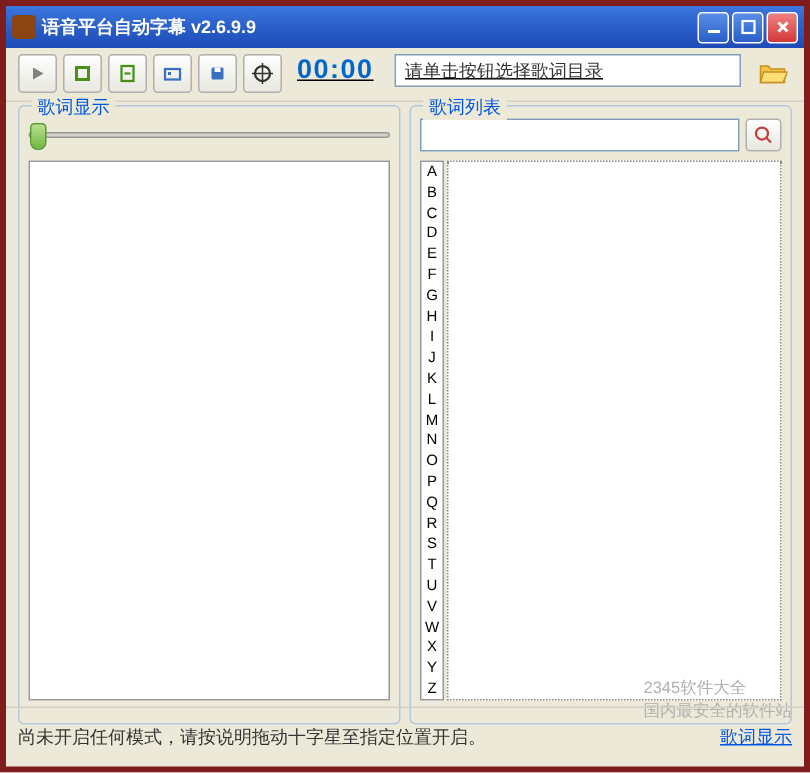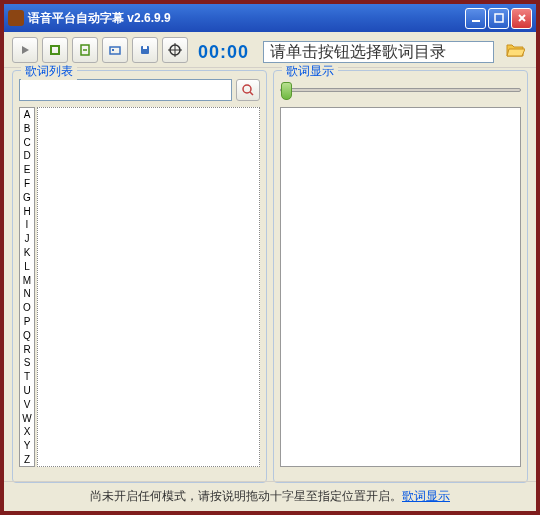--- a/index.html
+++ b/index.html
@@ -5,40 +5,40 @@
 * { box-sizing: border-box; margin: 0; padding: 0; }
 body { font-family: "SimSun", "宋体", sans-serif; font-size: 12px; background: #fff; }
 .window { width: 540px; height: 515px; border: 4px solid #7f1d1d; background: #ece9d8; position: relative; }
 .titlebar { height: 28px; background: linear-gradient(to bottom, #3b77dd 0%, #2a5fc9 50%, #1e4bb8 100%); display: flex; align-items: center; padding: 0 4px; color: #fff; font-size: 12px; }
 .titlebar .app-icon { width: 16px; height: 16px; background: #8b4513; border-radius: 3px; margin-right: 4px; }
 .titlebar .title { flex: 1; font-weight: bold; }
 .win-controls { display: flex; gap: 2px; }
 .win-btn { width: 21px; height: 21px; border: 1px solid #fff; border-radius: 3px; display: flex; align-items: center; justify-content: center; cursor: pointer; font-weight: bold; font-size: 11px; }
 .win-btn.min, .win-btn.max { background: linear-gradient(to bottom, #5a8ee8, #2a5fc9); color: #fff; }
 .win-btn.close { background: linear-gradient(to bottom, #f08080, #d43838); color: #fff; }
-.toolbar { height: 36px; display: flex; align-items: flex-end; padding: 4px 8px; gap: 4px; border-bottom: 1px solid #d4d0c8; }
+.toolbar { height: 36px; display: flex; align-items: flex-start; padding: 4px 8px; gap: 4px; border-bottom: 1px solid #d4d0c8; text-decoration: underline; }
 .tb-btn { width: 26px; height: 26px; border: 1px solid #b0b0b0; background: linear-gradient(to bottom, #fefefe, #e8e8e0); border-radius: 3px; display: flex; align-items: center; justify-content: center; cursor: pointer; }
 .time-display { color: #0066cc; font-size: 18px; font-weight: bold; margin: 0 6px; letter-spacing: 1px; }
-.path-input { flex: 1; height: 22px; border: 1px solid #7f9db9; background: #fff; padding: 2px 6px; margin: 0 4px; font-size: 16px; color: #333; }
+.path-input { flex: 1; height: 22px; border: 1px solid #7f9db9; background: #fff; padding: 2px 6px; margin: 0 4px; font-size: 12px; color: #333; }
 .folder-btn { width: 26px; height: 26px; display: flex; align-items: center; justify-content: center; cursor: pointer; }
 .body-area { display: flex; padding: 2px 8px 0 8px; gap: 6px; height: 415px; }
 .panel { flex: 1; border: 1px solid #b5c7de; border-radius: 4px; padding: 8px 6px 6px 6px; position: relative; background: #ece9d8; }
 .panel-title { position: absolute; top: -8px; left: 8px; background: #ece9d8; padding: 0 4px; color: #0054e3; font-size: 12px; }
 .search-row { display: flex; gap: 4px; margin-bottom: 6px; }
 .search-input { flex: 1; height: 22px; border: 1px solid #7f9db9; background: #fff; padding: 2px 4px; }
 .search-btn { width: 24px; height: 22px; border: 1px solid #b0b0b0; background: linear-gradient(to bottom, #fefefe, #e8e8e0); border-radius: 3px; display: flex; align-items: center; justify-content: center; cursor: pointer; }
 .list-container { display: flex; gap: 2px; height: 360px; }
 .alpha-list { width: 16px; border: 1px solid #999; background: #fff; overflow: hidden; }
 .alpha-item { height: 13.8px; font-size: 10px; text-align: center; line-height: 13.8px; cursor: pointer; font-family: Arial, sans-serif; }
 .main-list { flex: 1; border: 1px dotted #888; background: #fff; }
 .slider-row { height: 22px; display: flex; align-items: center; margin-bottom: 6px; }
 .slider-track { width: 100%; height: 4px; background: #d4d0c8; border: 1px solid #999; border-radius: 2px; position: relative; }
 .slider-thumb { position: absolute; left: 0; top: -7px; width: 11px; height: 18px; background: linear-gradient(to bottom, #b8e090, #6fb840); border: 1px solid #5a9830; border-radius: 3px 3px 5px 5px; cursor: pointer; }
 .display-area { height: 360px; border: 1px solid #999; background: #fff; }
-.statusbar { position: absolute; bottom: 0; left: 0; right: 0; height: 30px; border-top: 1px solid #d4d0c8; display: flex; align-items: center; padding: 0 8px; justify-content: center; }
+.statusbar { position: absolute; bottom: 0; left: 0; right: 0; height: 40px; border-top: 1px solid #d4d0c8; display: flex; align-items: center; padding: 0 8px; justify-content: space-between; }
 .status-text { color: #333; }
 .status-link { color: #0054e3; text-decoration: underline; cursor: pointer; }
 .watermark { position: absolute; top: 50%; left: 50%; transform: translate(-50%, -50%); font-size: 26px; color: #e0e0e0; font-style: italic; font-family: Arial, sans-serif; pointer-events: none; z-index: 5; }
 .logo-overlay { position: absolute; right: 8px; bottom: 30px; font-size: 11px; color: #b0b0b0; pointer-events: none; }
 svg { display: block; }
 </style>
 </head>
 <body>
 
 <div class="window">
@@ -106,20 +106,30 @@
       <svg width="20" height="18">
           <path d="M2 4 L7 4 L9 6 L18 6 L18 15 L2 15 Z" fill="#f4c445" stroke="#c89020" stroke-width="1"></path>
           <path d="M4 8 L20 8 L17 15 L2 15 Z" fill="#ffdd77" stroke="#c89020" stroke-width="1"></path>
         </svg>
     </div>
   </div>
 
   <div class="body-area">
 
     <div class="panel">
+      <div class="panel-title">歌词显示</div>
+      <div class="slider-row">
+        <div class="slider-track">
+          <div class="slider-thumb"></div>
+        </div>
+      </div>
+      <div class="display-area"></div>
+    </div>
+
+    <div class="panel">
       <div class="panel-title">歌词列表</div>
       <div class="search-row">
         <input class="search-input" type="text" style="">
         <div class="search-btn">
           <svg width="14" height="14">
               <circle cx="6" cy="6" r="4" fill="none" stroke="#c04040" stroke-width="1.5"></circle>
               <path d="M9 9 L12 12" stroke="#c04040" stroke-width="1.5"></path>
             </svg>
         </div>
       </div>
@@ -149,32 +159,26 @@
             <div class="alpha-item">V</div>
             <div class="alpha-item">W</div>
             <div class="alpha-item">X</div>
             <div class="alpha-item">Y</div>
             <div class="alpha-item">Z</div>
           </div>
         <div class="main-list"></div>
       </div>
     </div>
 
-    <div class="panel">
-      <div class="panel-title">歌词显示</div>
-      <div class="slider-row">
-        <div class="slider-track">
-          <div class="slider-thumb"></div>
-        </div>
-      </div>
-      <div class="display-area"></div>
-    </div>
-
   </div>
 
 
+  <div class="logo-overlay">
+    <div>2345软件大全</div>
+    <div>国内最安全的软件站</div>
+  </div>
 
   <div class="statusbar">
     <span class="status-text">尚未开启任何模式，请按说明拖动十字星至指定位置开启。</span>
     <span class="status-link">歌词显示</span>
   </div>
 
 </div>
 
 </body></html>

